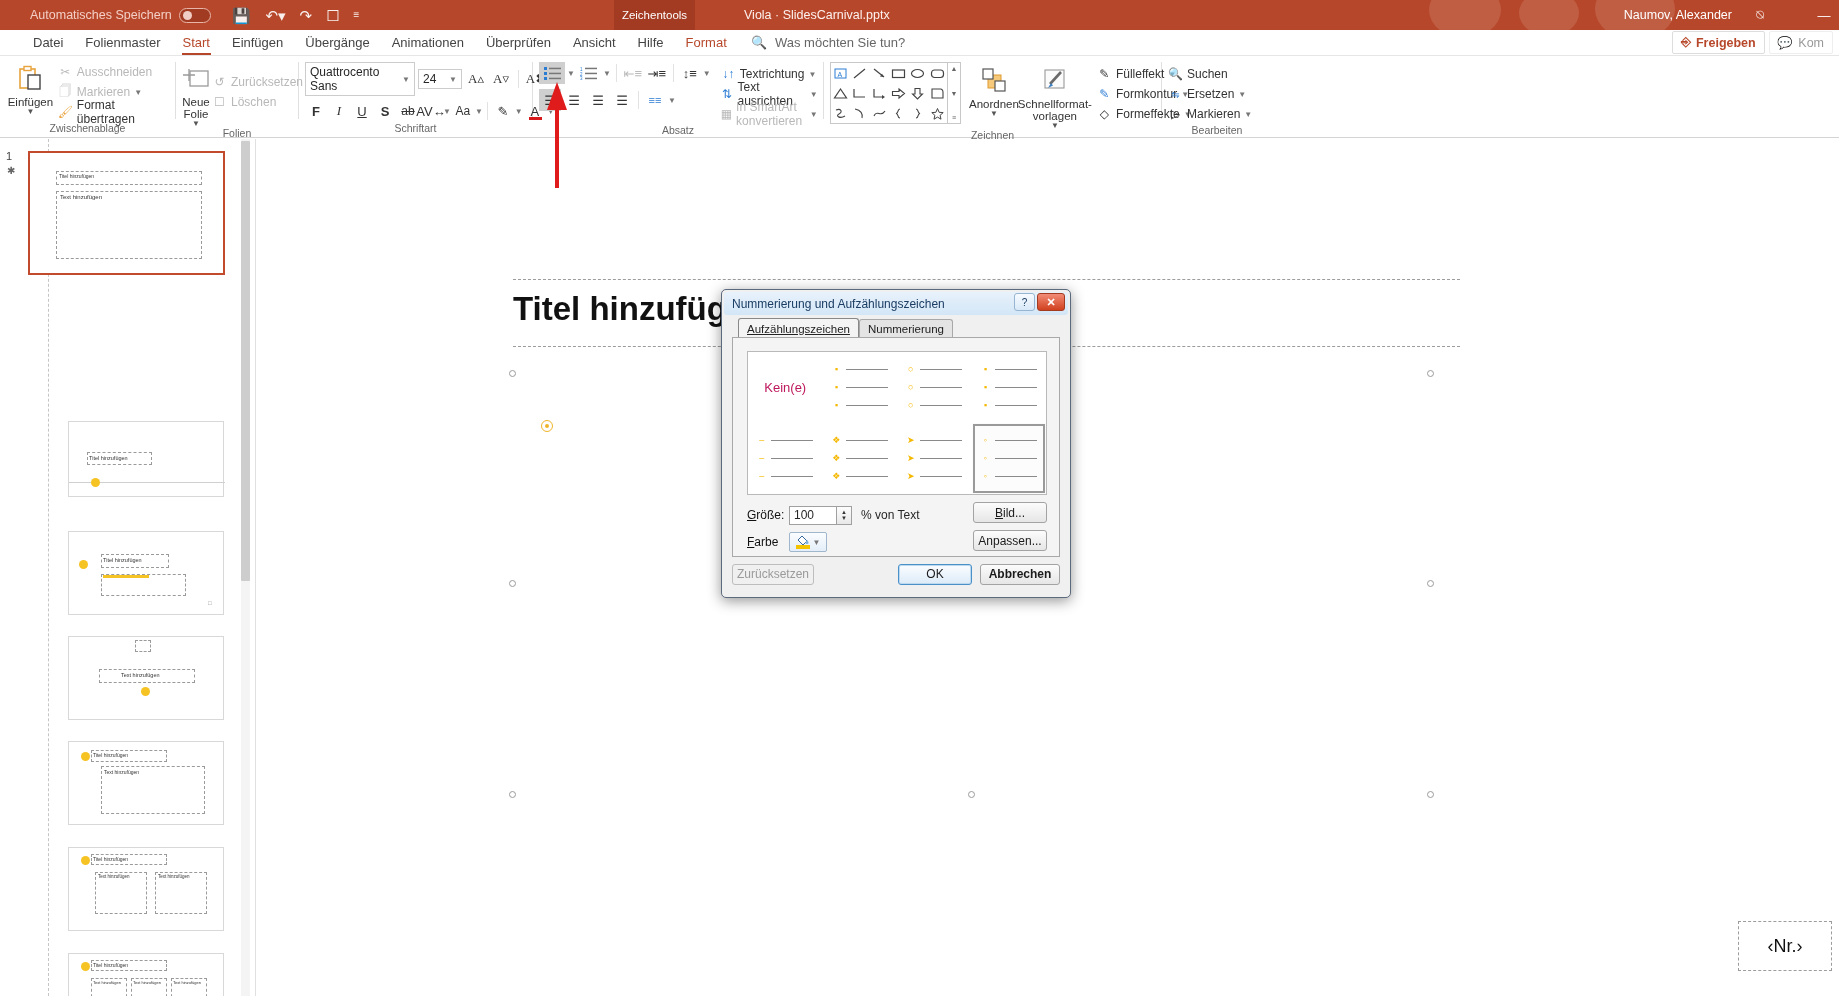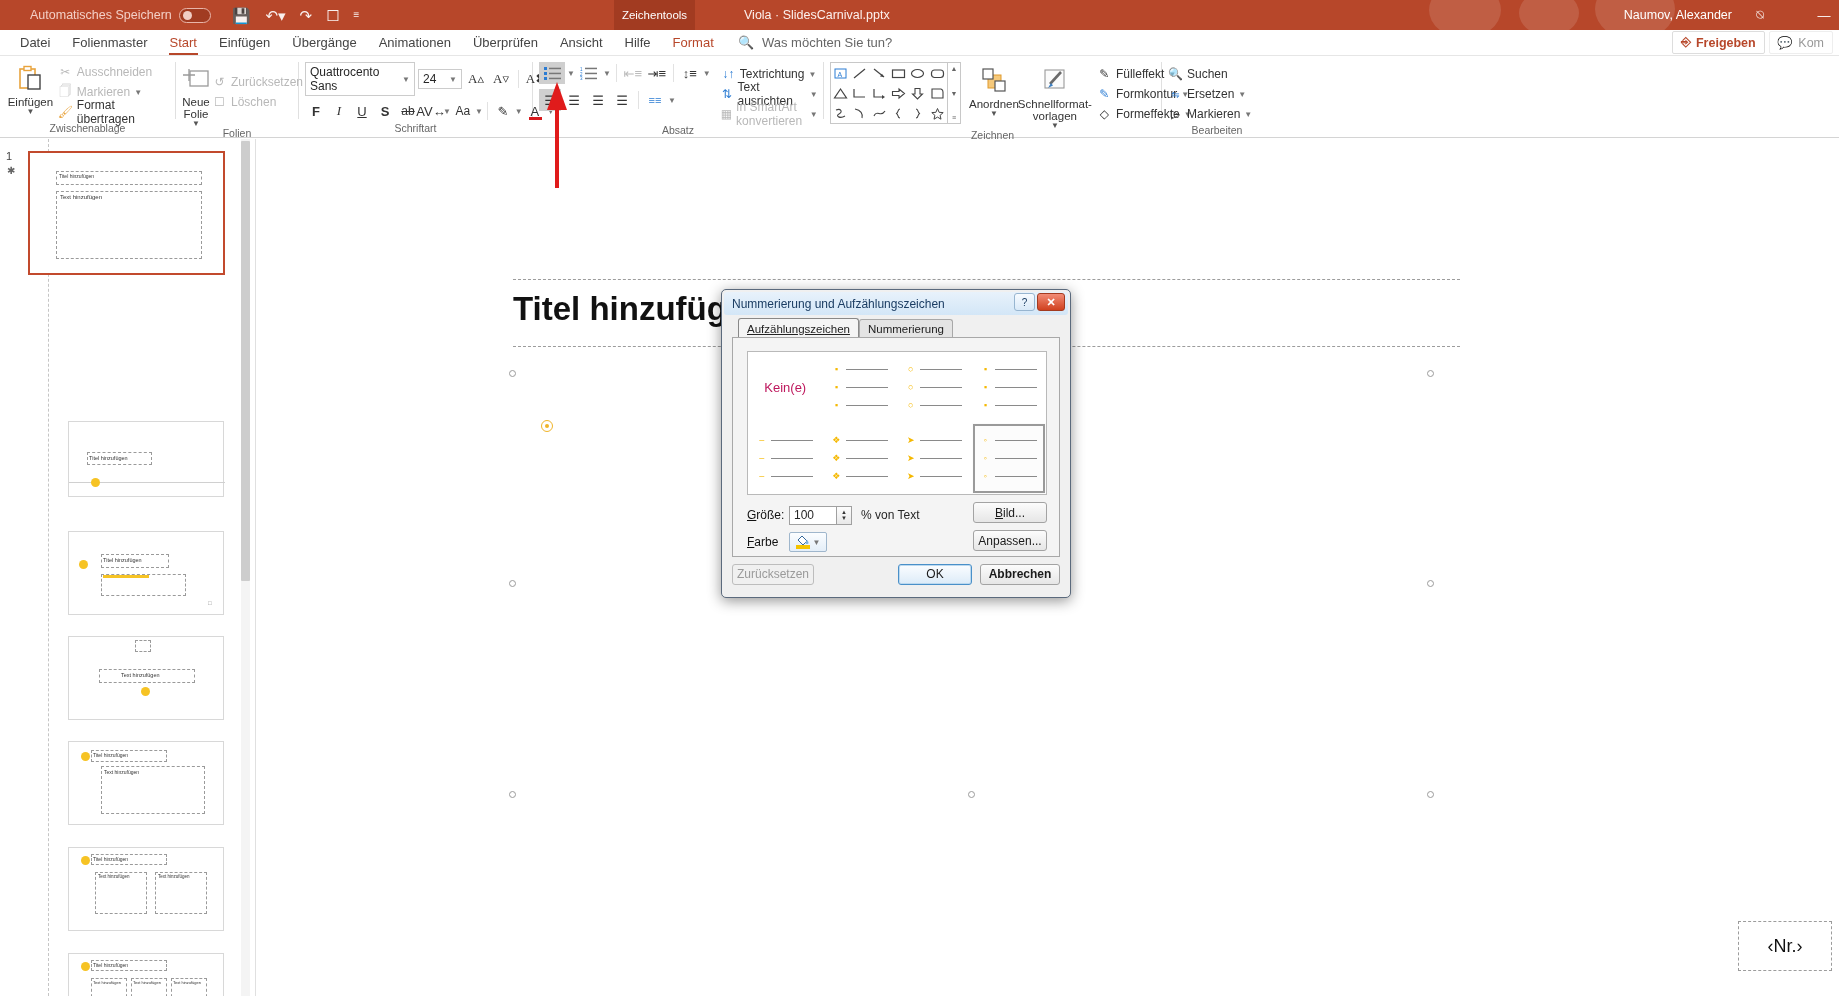--- a/index.html
+++ b/index.html
@@ -32,21 +32,21 @@
   .tb-user { position:absolute; right:107px; top:0; height:30px; display:flex;align-items:center; font-size:12.5px; color:#fff;}
   .tb-ribbondisp{position:absolute; right:75px; top:0;height:30px;display:flex;align-items:center;font-size:13px;opacity:.9;}
   .tb-wincontrols{position:absolute;right:0;top:0;height:30px;display:flex;align-items:center;gap:0;}
   .tb-wincontrols div{width:30px;height:30px;display:flex;align-items:center;justify-content:center;font-size:13px;}
   .tb-deco{position:absolute;right:150px;top:0;width:280px;height:30px;opacity:.12;overflow:hidden;}
   .tb-deco i{position:absolute;border-radius:50%;background:#fff;display:block;}
 
   
   #tabbar {
     height:26px; background:#fff; display:flex; align-items:flex-end;
-    position:relative; border-bottom:1px solid #e6e6e6;
+    position:relative; border-bottom:1px solid #e6e6e6;padding-left:13px;
   }
   .tab {
     padding:0 11px; height:25px; line-height:25px; font-size:13px; color:#444;
     position:relative; cursor:default;
   }
   .tab.first{ margin-left:9px; }
   .tab.active { color:#b7472a; font-weight:400;margin-top:36px; }
   .tab.active::after{
     content:""; position:absolute; left:10px; right:10px; bottom:0; height:2.5px; background:#b7472a;
   }

